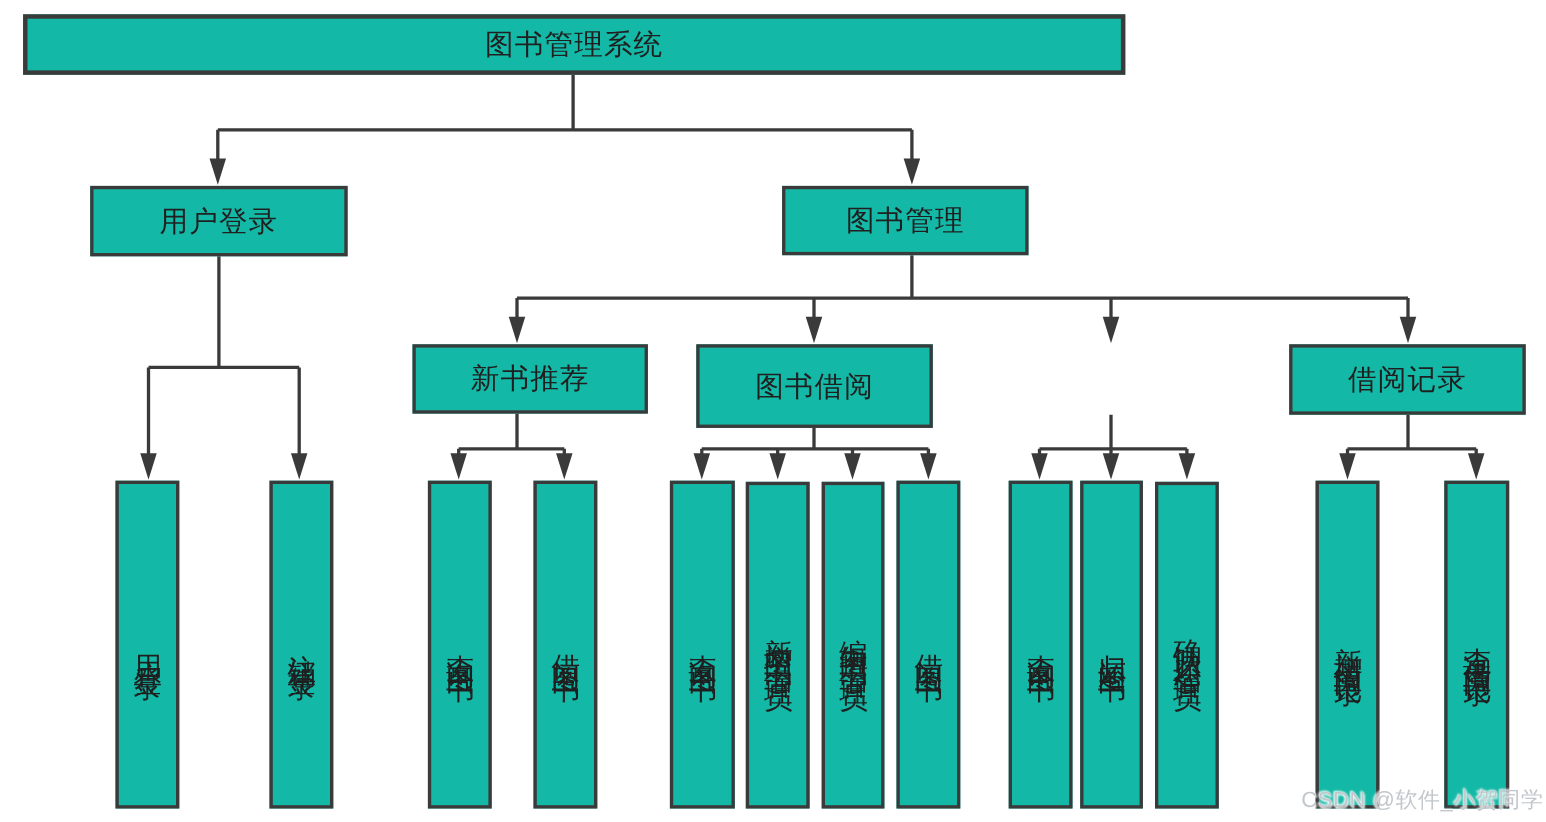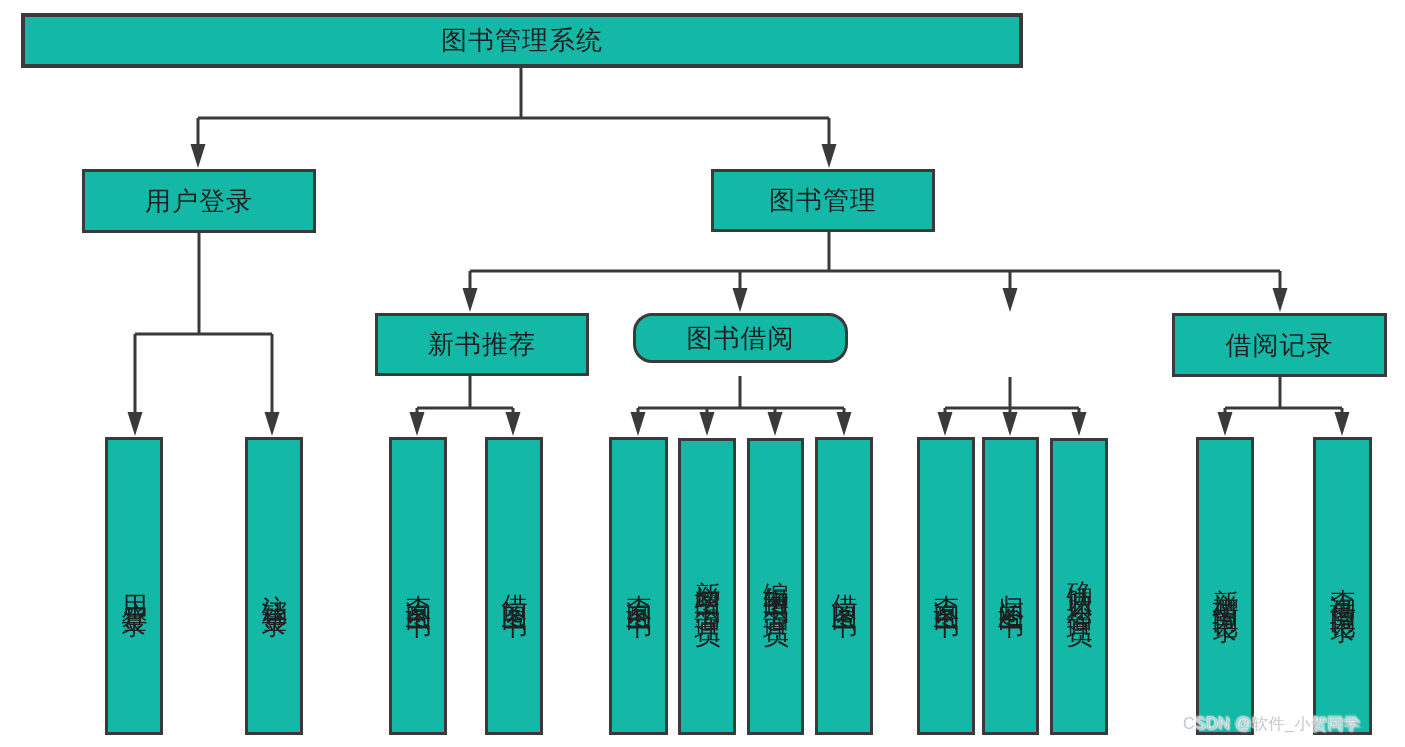--- a/index.html
+++ b/index.html
@@ -42,21 +42,21 @@
     text-orientation: mixed;
     font-size: 26px;
     letter-spacing: 6px;
     line-height: 1.15;
     white-space: nowrap;
   }
   .watermark {
     position: absolute;
     left: 1183px;
     top: 714px;
-    font-size: 16px;
+    font-size: 20px;
     letter-spacing: 0.5px;
     color: #c3c7cb;
     white-space: nowrap;
     text-shadow: 0 0 2px #ffffff, 1px 1px 2px #ffffff, -1px -1px 2px #ffffff;
     z-index: 5;
   }
 </style>
 </head>
 <body>
 
@@ -116,21 +116,21 @@
   <div class="box" style="left:82px; top:169px; width:234px; height:64px;">
     <span class="h-label">用户登录</span>
   </div>
   <div class="box" style="left:711px; top:169px; width:224px; height:63px;">
     <span class="h-label">图书管理</span>
   </div>
 
   <div class="box" style="left:363px; top:313px; width:214px; height:63px;margin-left:12px;">
     <span class="h-label">新书推荐</span>
   </div>
-  <div class="box" style="left:633px; top:313px; width:215px; height:50px;border-radius:19px;">
+  <div class="box" style="left:633px; top:313px; width:215px; height:76px;">
     <span class="h-label">图书借阅</span>
   </div>
   <div class="box" style="left:1172px; top:313px; width:215px; height:64px;">
     <span class="h-label">借阅记录</span>
   </div>
 
   <div class="box v-box" style="left:105px; top:437px; width:58px; height:298px;">
     <span class="v-label">用户登录</span>
   </div>
   <div class="box v-box" style="left:245px; top:437px; width:58px; height:298px;">

